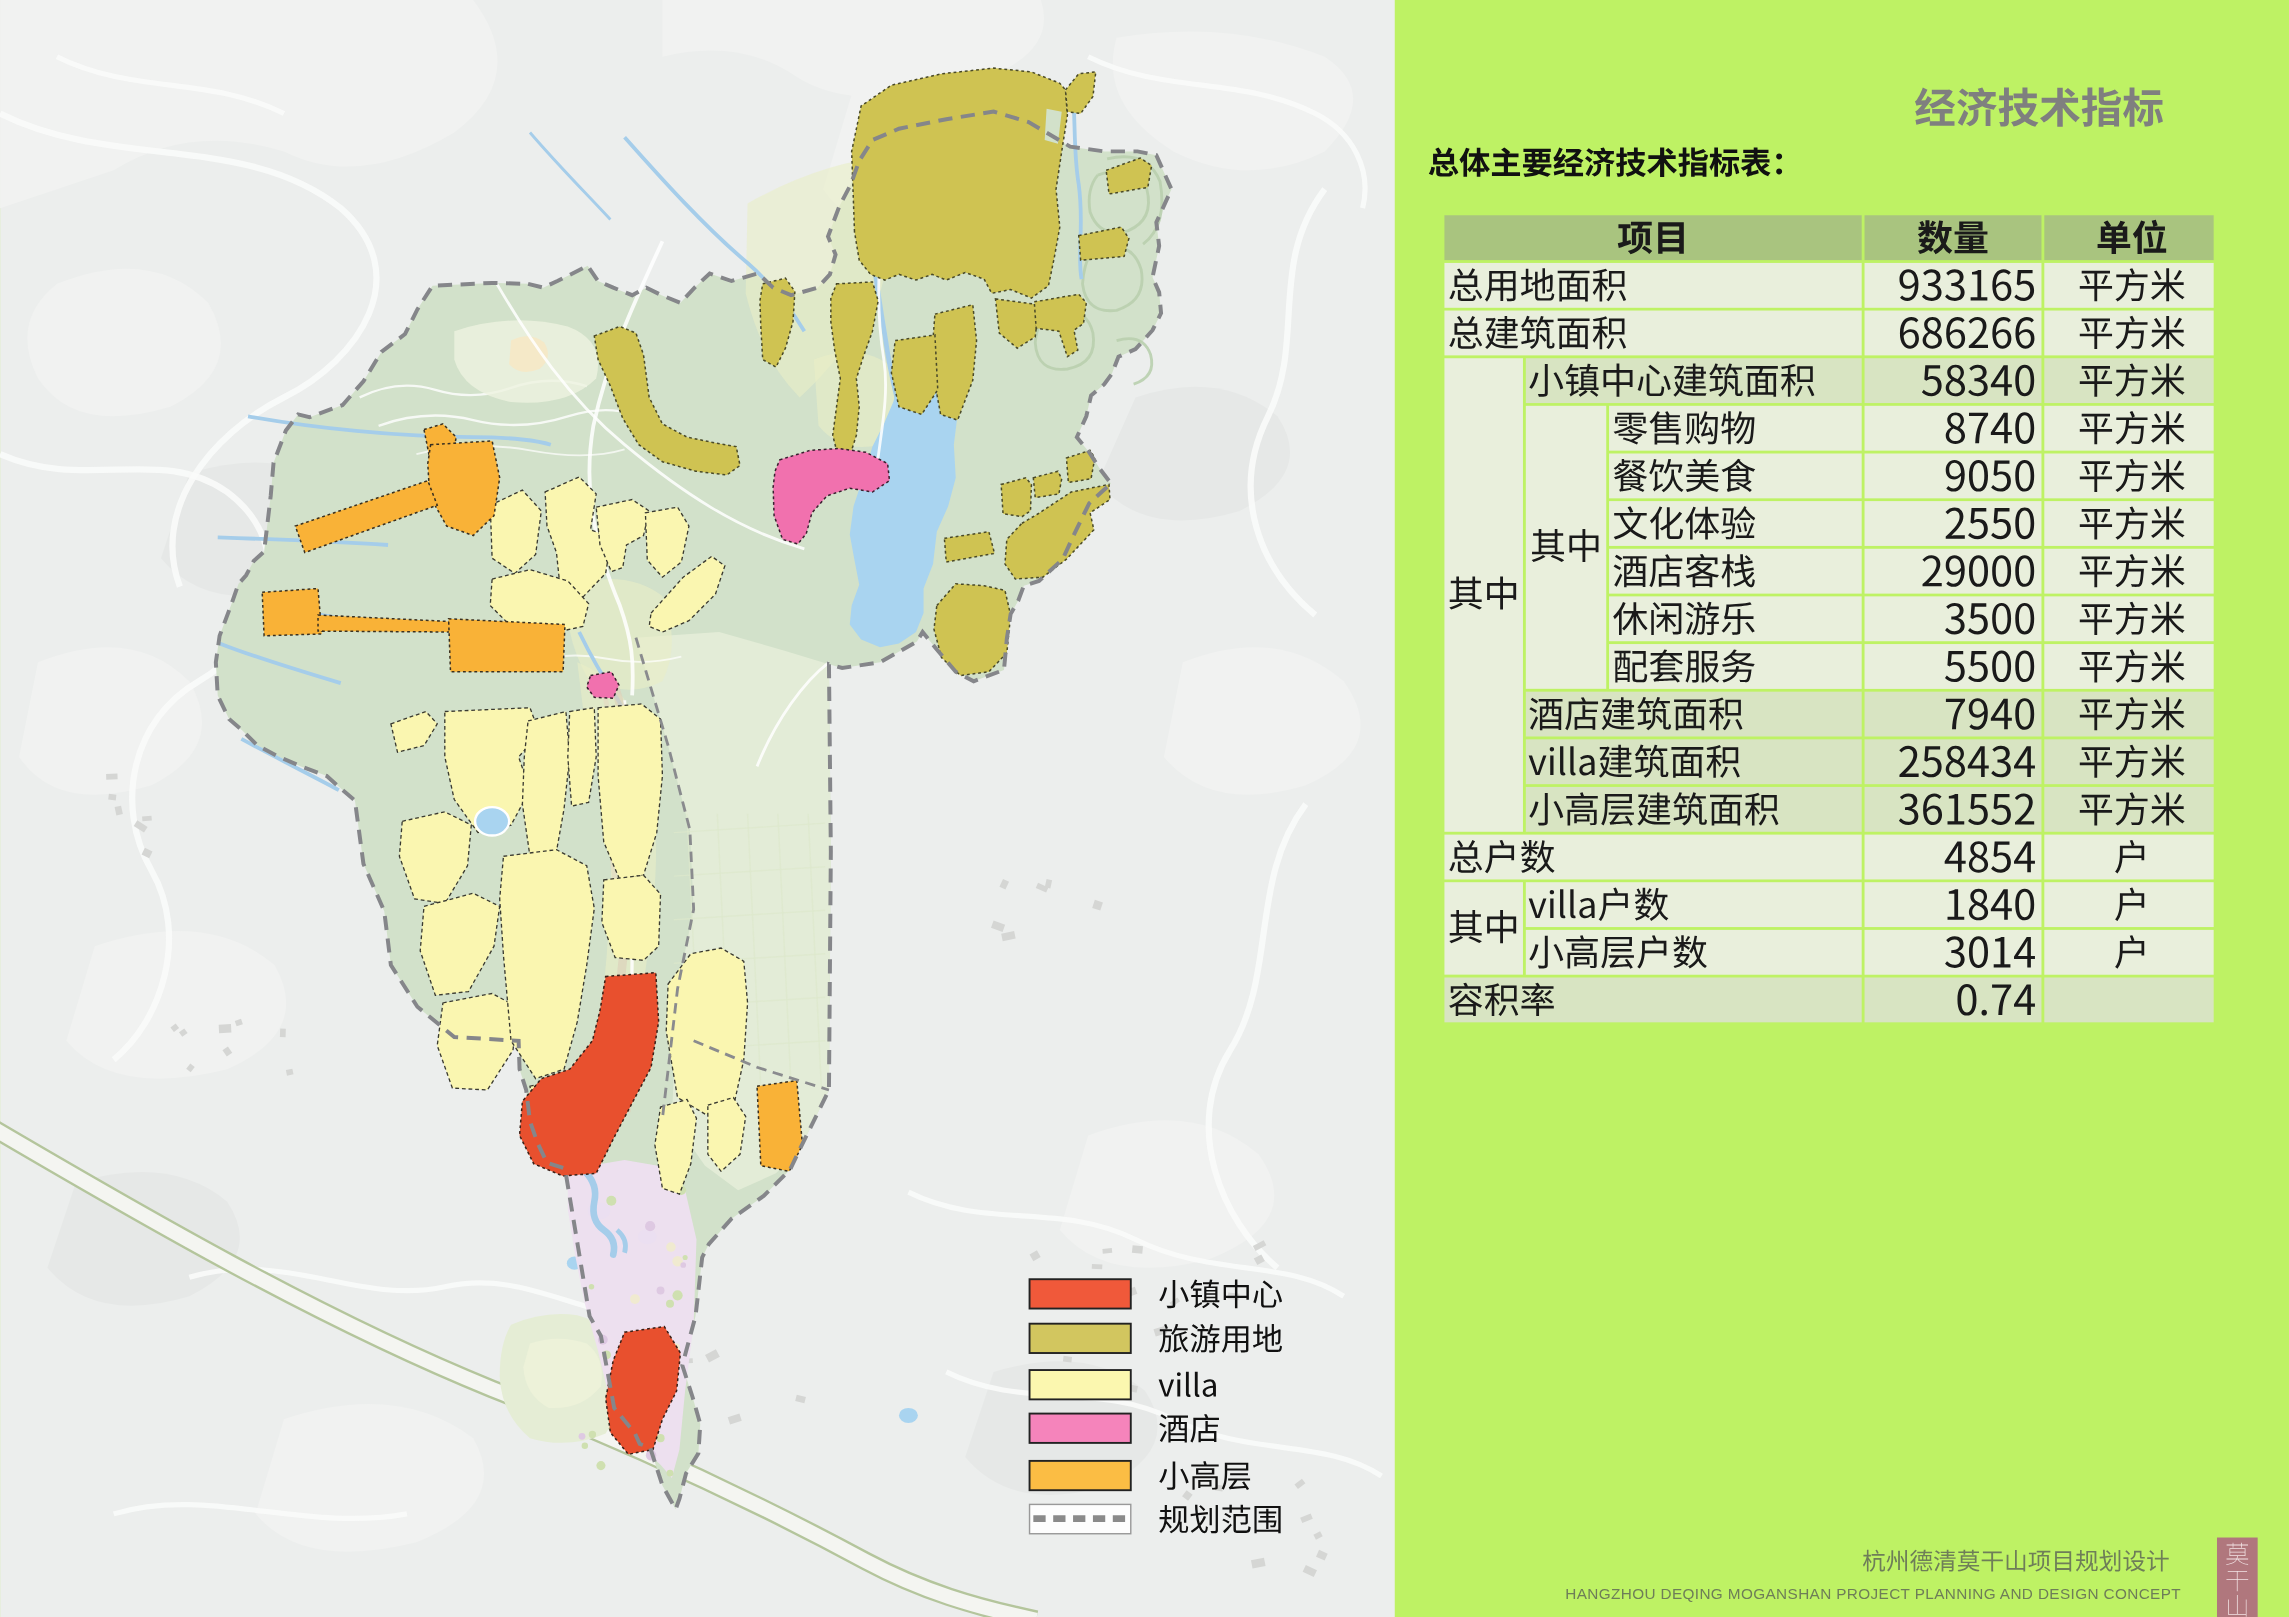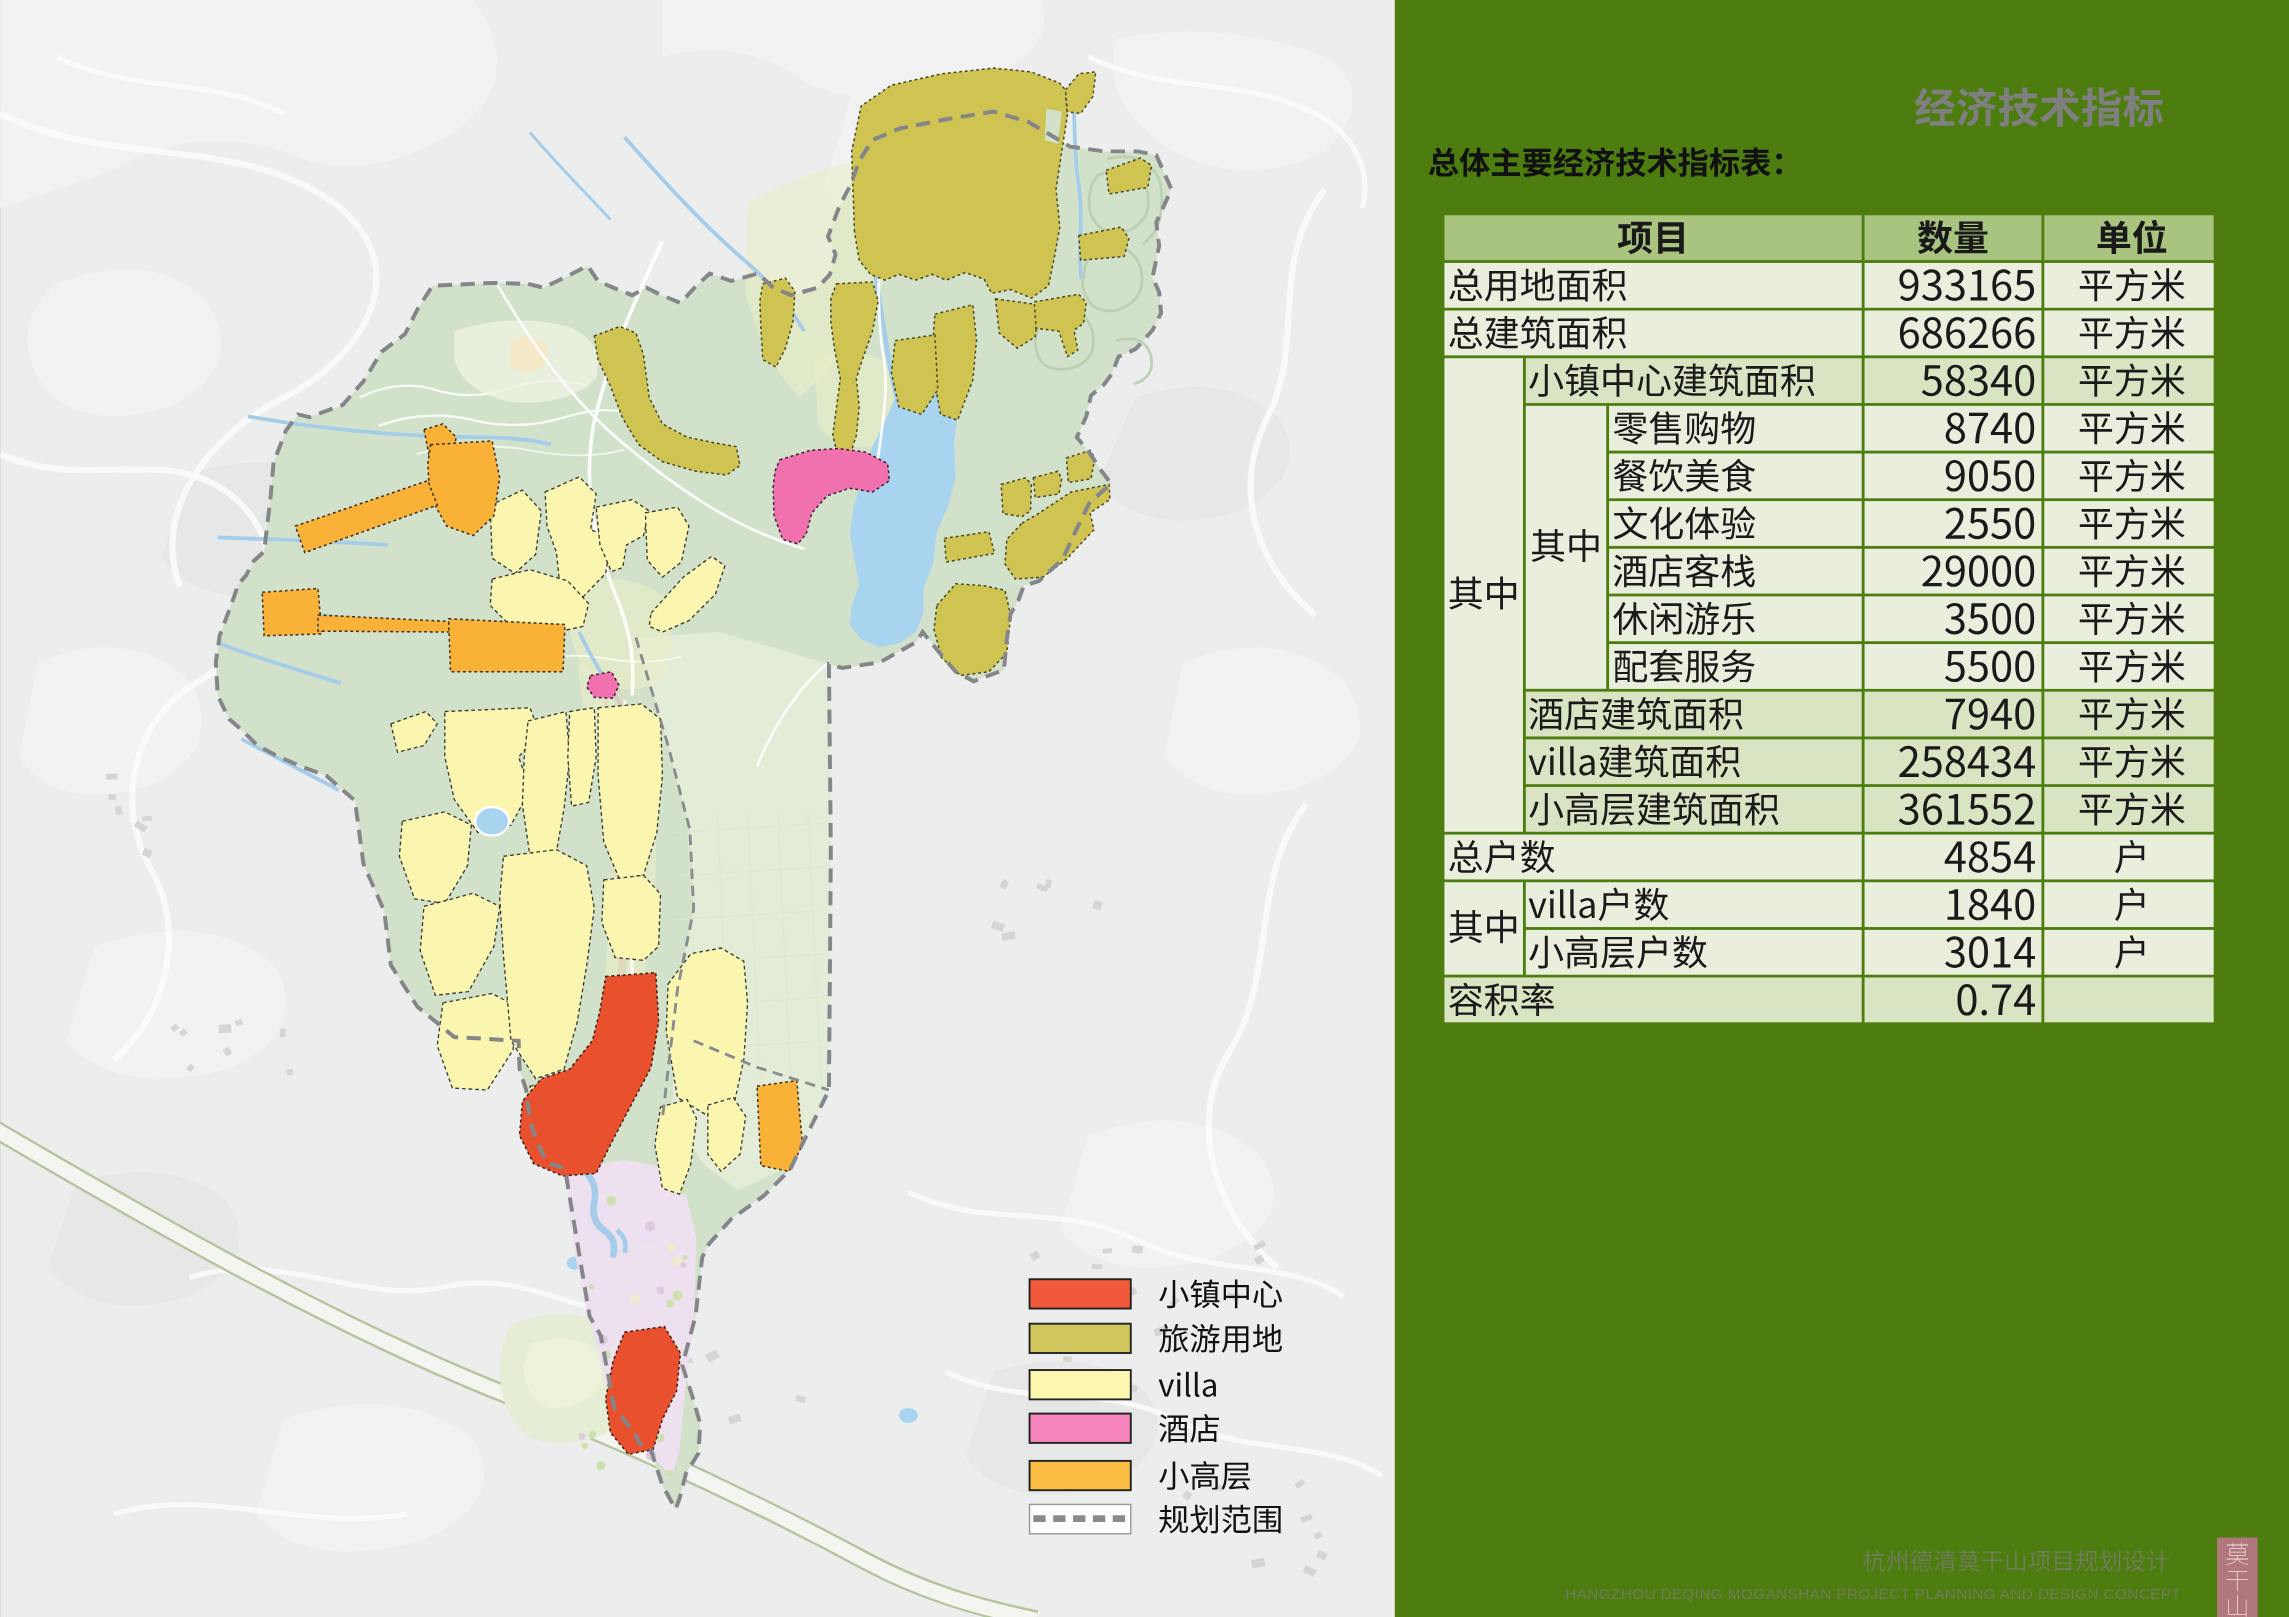--- a/index.html
+++ b/index.html
@@ -1,15 +1,15 @@
 <!DOCTYPE html>
 <html style="font-size:15px"><head><meta charset="utf-8">
 <style>
 html,body{margin:0;padding:0;background:#fff;}
-#page{position:relative;width:2289px;height:1617px;background:#4d7c0f;overflow:hidden;}
+#page{position:relative;width:2289px;height:1617px;background:#bef264;overflow:hidden;}
 svg{position:absolute;left:0;top:0;}
 </style></head>
 <body>
 <div id="page">
 <svg width="2289" height="1617" viewBox="0 0 2419 1709">
 <g>
         <rect x="0" y="0" width="1474" height="1709" fill="#eceeed"></rect>
         <path d="M0,0 L500,0 Q560,80 480,140 Q380,200 300,160 Q200,130 120,180 L0,220 Z" fill="#f1f2f1"></path>
         <path d="M700,0 L1100,0 Q1120,60 1020,90 Q900,120 840,80 Q780,40 700,60 Z" fill="#f1f2f1"></path>
         <path d="M1180,40 Q1300,20 1400,60 Q1460,100 1400,160 Q1320,200 1240,160 Q1160,110 1180,40 Z" fill="#f1f2f1"></path>

